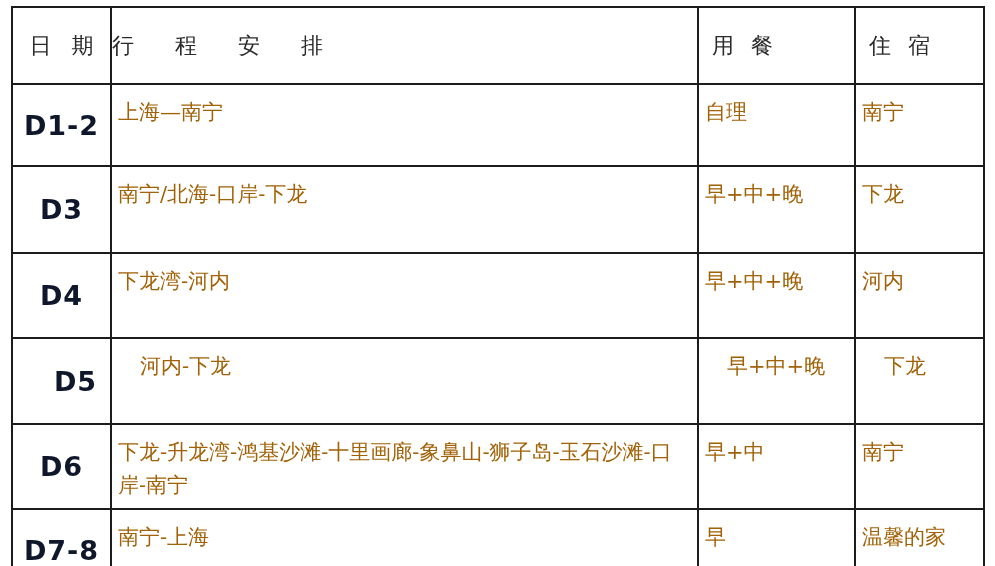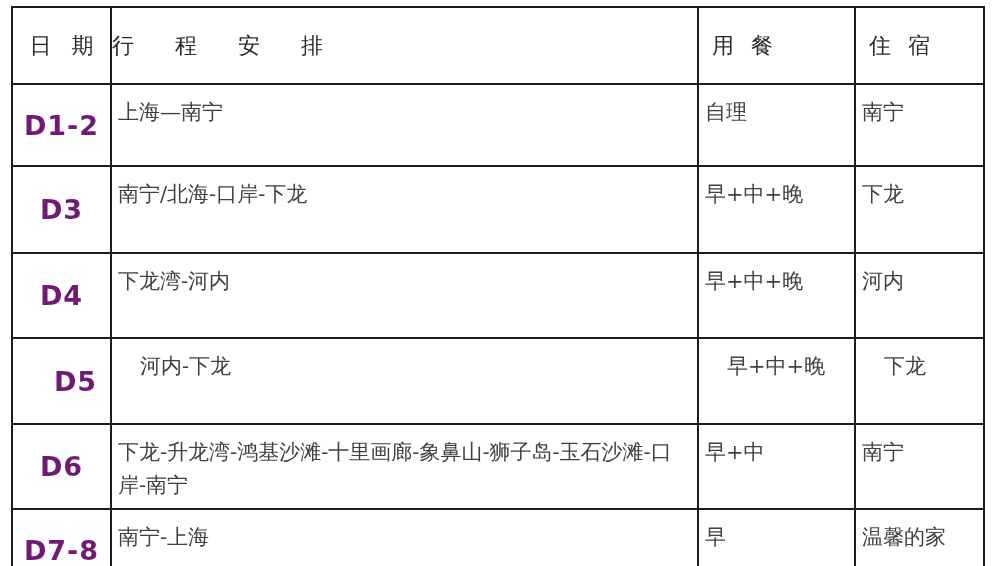--- a/index.html
+++ b/index.html
@@ -40,29 +40,29 @@
   .sp-med  { letter-spacing: 20px; margin-right: -20px; display: inline-block; white-space: nowrap; }
   .sp-sm   { letter-spacing: 17px; margin-right: -17px; display: inline-block; white-space: nowrap; }
   
   td.c-day {
     font-family: "DejaVu Sans", "Liberation Sans", sans-serif;
     font-weight: bold;
     font-size: 27px;
     letter-spacing: 1px;
     text-align: center;
     vertical-align: middle;
-    color: #701a75;
+    color: #0f172a;
   }
   
   td.c-itin, td.c-meal, td.c-stay {
     font-size: 21px;
     line-height: 1.55;
     vertical-align: top;
     padding: 11px 6px 0 6px;
-    color: #404040;
+    color: #a16207;
   }
   tr.r1 td { height: 69px; }
   tr.r2 td { height: 74px; margin-top: 16px; }
   tr.r3 td { height: 72px; }
   tr.r4 td { height: 73px; padding-left: 28px; }
   tr.r5 td { height: 72px; }
   tr.r6 td { height: 69px; }
 </style>
 </head>
 <body>

